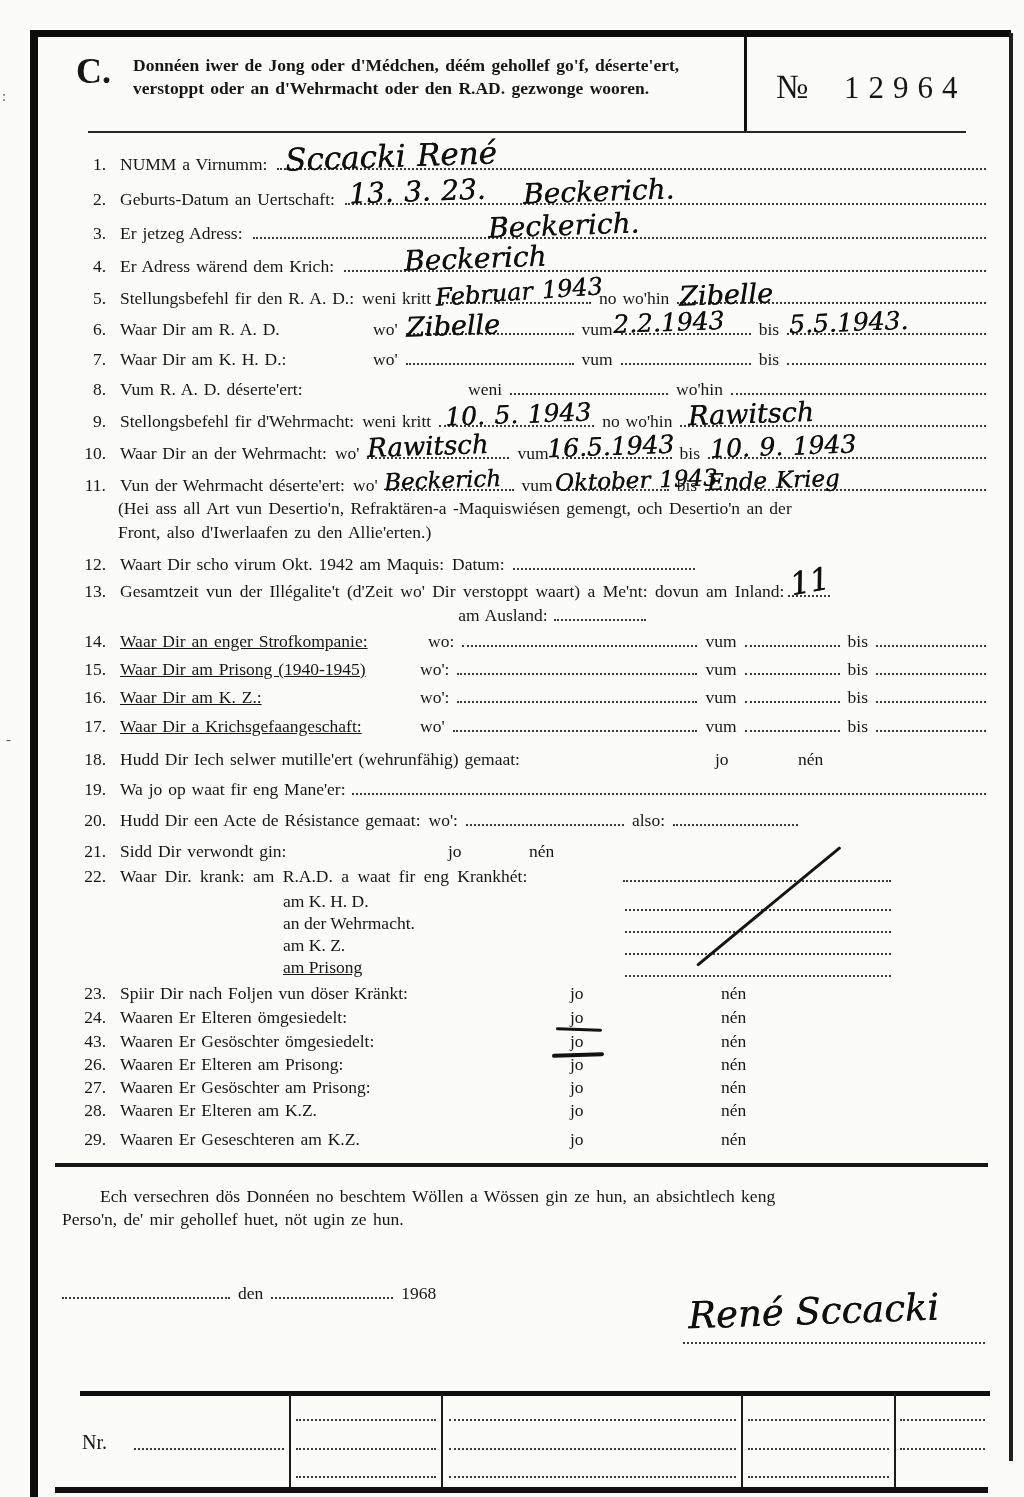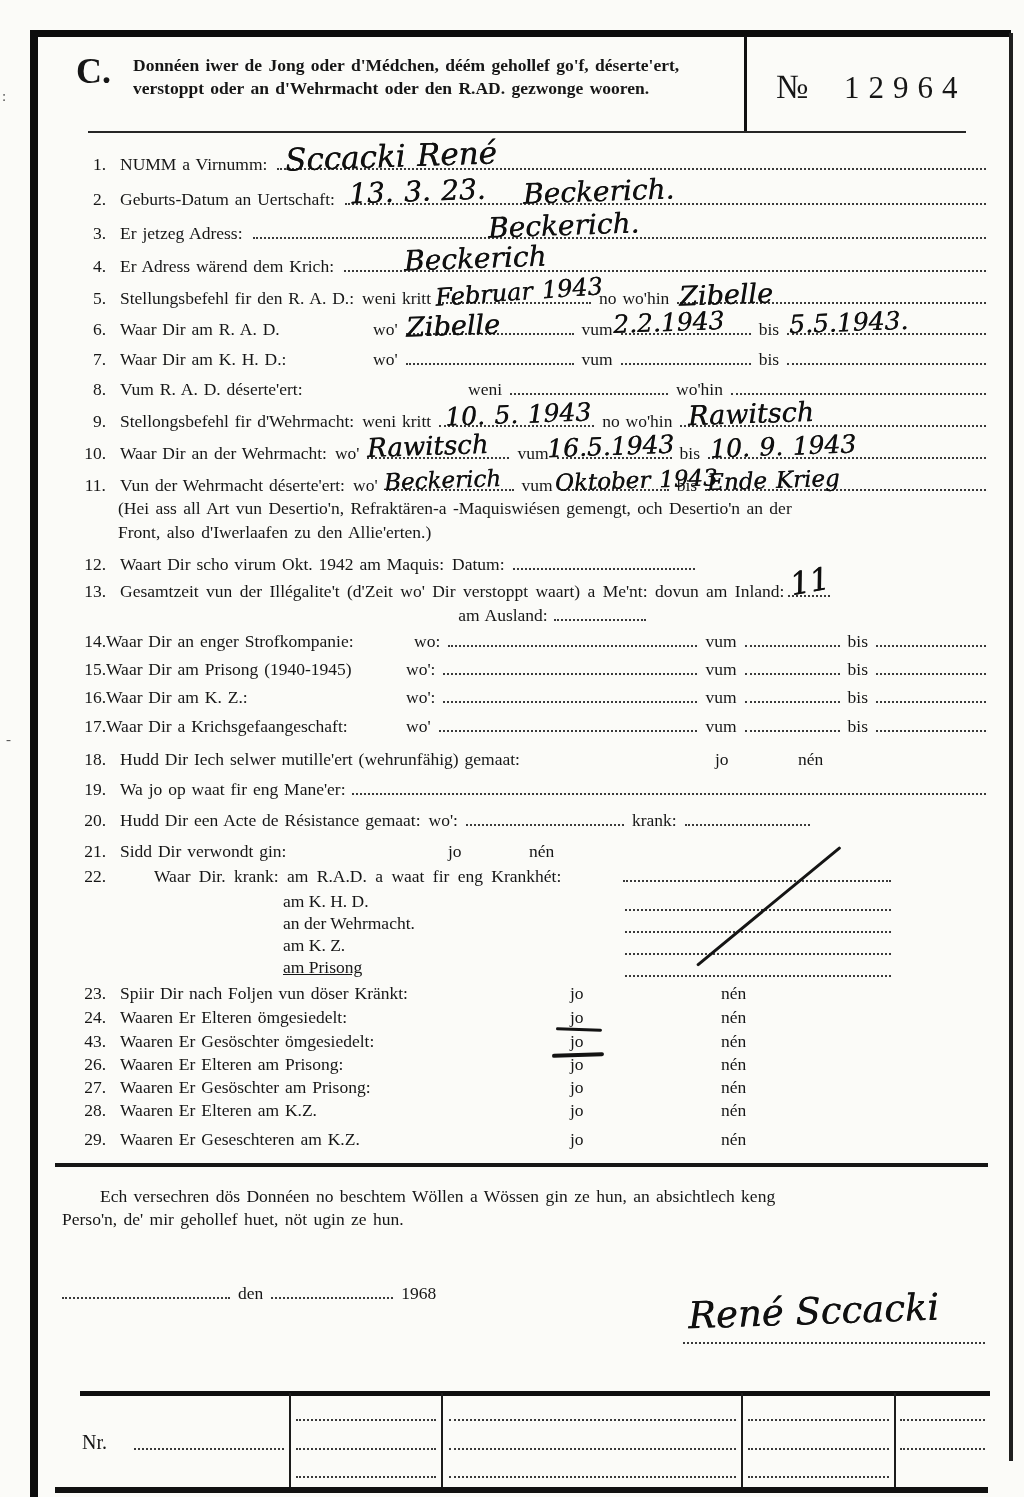--- a/index.html
+++ b/index.html
@@ -14,21 +14,21 @@
   .hdr-text{position:absolute;left:133px;top:54px;width:605px;font-size:17.5px;font-weight:bold;line-height:23px;word-spacing:2px;}
   .hdr-divider{position:absolute;left:744px;top:36px;width:3px;height:95px;background:#111;}
   .hdr-no{position:absolute;left:776px;top:68px;font-size:34px;}
   .hdr-num{position:absolute;left:844px;top:70px;font-size:31px;letter-spacing:9px;}
   .hdr-rule{position:absolute;left:88px;top:131px;width:878px;height:2px;background:#262626;}
   
   .row{position:absolute;left:62px;right:38px;display:flex;align-items:baseline;
        font-size:17.5px;white-space:nowrap;word-spacing:1.5px;line-height:24px;}
   .num{width:44px;text-align:right;flex:none;}
   .lbl{margin-left:14px;flex:none;}
-  .lblw{flex:none;width:300px;}
+  .lblw{margin-left:14px;flex:none;width:300px;text-decoration:underline;}
   .gap{margin:0 8px;flex:none;}
   .dots{display:inline-block;position:relative;height:12px;margin-bottom:-3px;
         border-bottom:2px dotted #3a3a3a;flex:none;}
   .grow{flex:1 1 auto;}
   .note{position:absolute;left:118px;font-size:17.5px;line-height:24px;word-spacing:2px;}
   
   .hw{position:absolute;font-family:"DejaVu Serif",serif;font-style:italic;
       white-space:nowrap;line-height:1;color:#101010;text-shadow:0.4px 0 0 #101010;
       transform:rotate(-2deg);}
   .jn{position:absolute;}
@@ -261,31 +261,31 @@
   <div class="row" style="top:777px;">
     <span class="num">19.</span>
     <span class="lbl">Wa jo op waat fir eng Mane'er:</span>
     <span class="dots grow" style="margin-left:6px;"></span>
   </div>
   <div class="row" style="top:808px;">
     <span class="num">20.</span>
     <span class="lbl">Hudd Dir een Acte de Résistance gemaat:</span>
     <span class="gap">wo':</span>
     <span class="dots" style="width:158px;"></span>
-    <span class="gap">krank:</span>
+    <span class="gap">also:</span>
     <span class="dots" style="width:125px;"></span>
   </div>
   <div class="row" style="top:839px;">
     <span class="num">21.</span>
     <span class="lbl">Sidd Dir verwondt gin:</span>
     <span class="jn" style="left:386px;">jo</span>
     <span class="jn" style="left:467px;">nén</span>
   </div>
 
-  <div class="row" style="top:864px;gap:34px;">
+  <div class="row" style="top:864px;">
     <span class="num">22.</span>
     <span class="lbl" style="word-spacing:4px;">Waar Dir. krank: am R.A.D. a waat fir eng Krankhét:</span>
     <span class="dots" style="width:268px;margin-left:auto;margin-right:95px;"></span>
   </div>
   <div class="subrow" style="top:889px;">am K. H. D.</div>
   <div class="sub-dots" style="top:909px;"></div>
   <div class="subrow" style="top:911px;">an der Wehrmacht.</div>
   <div class="sub-dots" style="top:931px;"></div>
   <div class="subrow" style="top:933px;">am K. Z.</div>
   <div class="sub-dots" style="top:953px;"></div>

